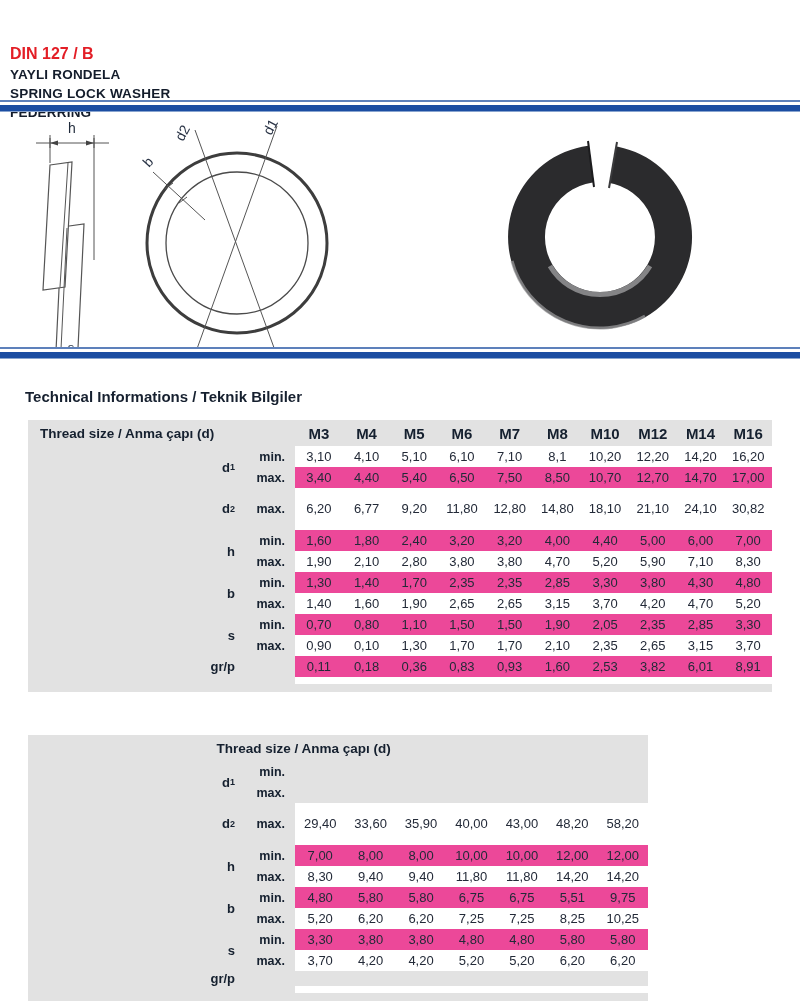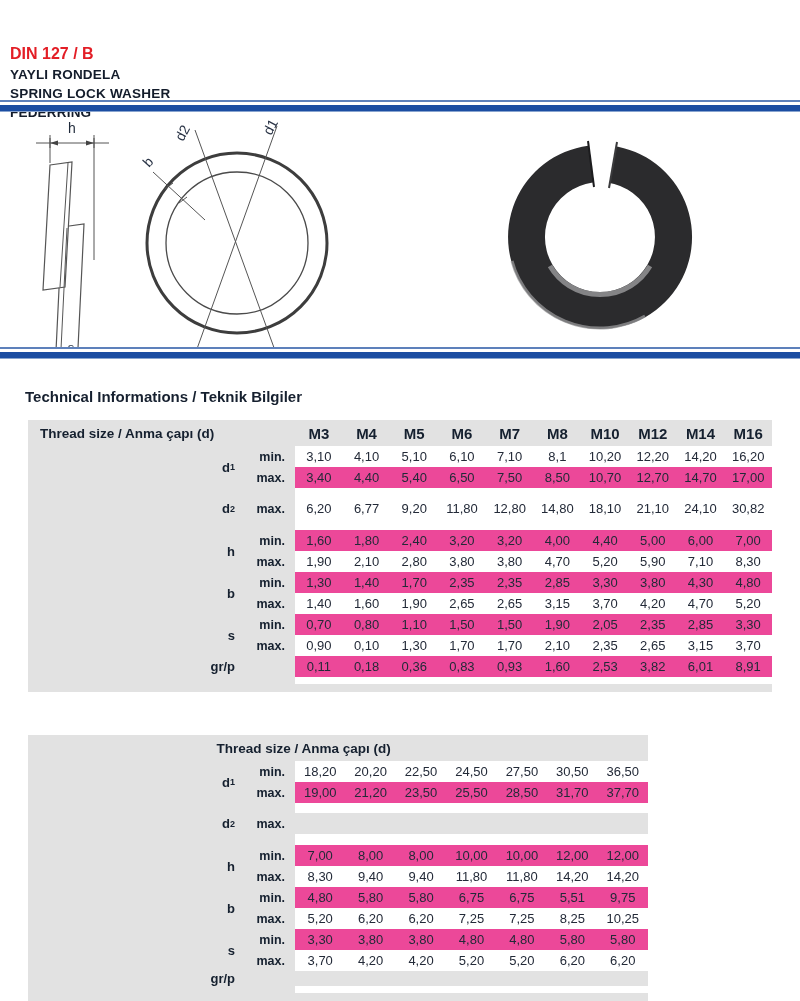--- a/index.html
+++ b/index.html
@@ -344,54 +344,45 @@
   <div class="dtable" style="left:28px; top:735px; width:620px">
       <div class="thead">
         <div class="tcap">Thread size / Anma çapı (d)</div>
       </div>
       <div class="grp">
         <div class="spacer"></div>
         <div class="dimcell">d<sub>1</sub></div>
         <div class="subs">
           <div class="subrow">
             <div class="mm">min.</div>
-            <div class="vals bg-w">
-              <div class="vcell">18,20</div>
-              <div class="vcell">20,20</div>
-              <div class="vcell">22,50</div>
-              <div class="vcell">24,50</div>
-              <div class="vcell">27,50</div>
-              <div class="vcell">30,50</div>
-              <div class="vcell">36,50</div>
-            </div>
-          </div>
-          <div class="subrow">
-            <div class="mm">max.</div>
-            <div class="vals bg-g">
-              <div class="vcell">19,00</div>
-              <div class="vcell">21,20</div>
-              <div class="vcell">23,50</div>
-              <div class="vcell">25,50</div>
-              <div class="vcell">28,50</div>
-              <div class="vcell">31,70</div>
-              <div class="vcell">37,70</div>
-            </div>
+          </div>
+          <div class="subrow">
+            <div class="mm">max.</div>
           </div>
         </div>
       </div>
       <div class="gaprow" style="height: 10px;">
         <div class="gap-left"></div>
         <div class="gap-right"></div>
       </div>
       <div class="grp">
         <div class="spacer"></div>
         <div class="dimcell">d<sub>2</sub></div>
         <div class="subs">
           <div class="subrow">
             <div class="mm">max.</div>
+            <div class="vals bg-w">
+              <div class="vcell">29,40</div>
+              <div class="vcell">33,60</div>
+              <div class="vcell">35,90</div>
+              <div class="vcell">40,00</div>
+              <div class="vcell">43,00</div>
+              <div class="vcell">48,20</div>
+              <div class="vcell">58,20</div>
+            </div>
           </div>
         </div>
       </div>
       <div class="gaprow" style="height: 11px;">
         <div class="gap-left"></div>
         <div class="gap-right"></div>
       </div>
       <div class="grp">
         <div class="spacer"></div>
         <div class="dimcell">h</div>

